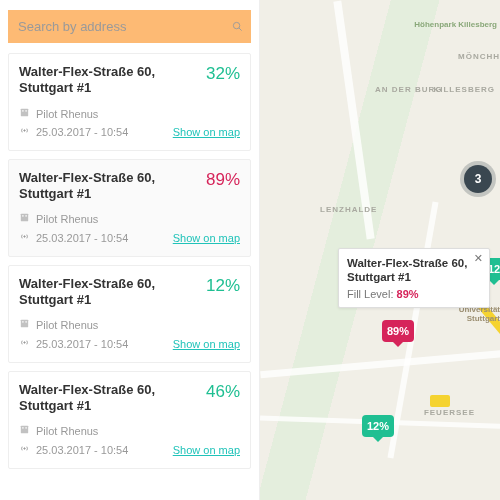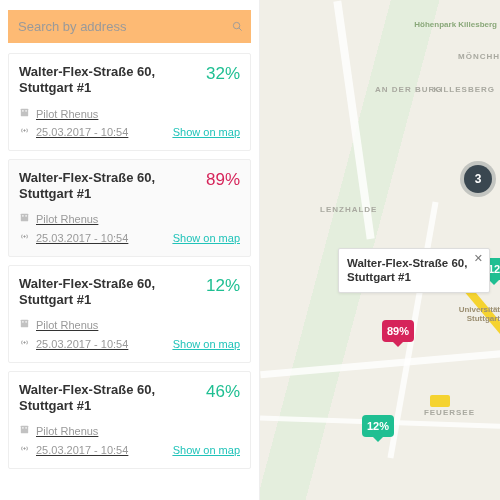--- a/index.html
+++ b/index.html
@@ -11,21 +11,21 @@
   .search input { width: 100%; padding: 9px 30px 9px 10px; border: none; background: #fdba74; font-size: 13px; color: #555; outline: none; }
   .search input::placeholder { color: #9a9a9a; }
   .search .s-icon { position: absolute; right: 8px; top: 50%; transform: translateY(-50%); color: #999; }
   .card { border: 1px solid #eee; border-radius: 2px; padding: 10px 10px 8px 10px; margin-bottom: 8px; background: #fff; }
   .card.alt { background: #fafafa; }
   .card-top { display: flex; justify-content: space-between; align-items: flex-start; gap: 6px; }
   .addr { font-size: 13px; font-weight: 600; color: #333; line-height: 1.25; }
   .pct { font-size: 17px; font-weight: 500; margin-left: 6px; white-space: nowrap; }
   .pct.green { color: #1fbf92; }
   .pct.red { color: #d6245a; }
-  .meta { margin-top: 8px; text-decoration: underline; }
+  .meta { margin-top: 8px; }
   .meta-row { display: flex; justify-content: space-between; align-items: center; font-size: 11px; color: #999; line-height: 1.7; }
   .meta-left { display: flex; align-items: center; gap: 6px; }
   .link { color: #20c3b9; text-decoration: underline; font-size: 11px; cursor: pointer; }
   .ic { width: 11px; height: 11px; display:inline-block; color:#999; }
 
   .map { flex: 1; position: relative; background:
     linear-gradient(105deg, #f1efe7 0%, #f1efe7 35%, #e4eedd 35%, #e4eedd 48%, #f1efe7 48%, #f1efe7 100%);
     overflow: hidden; }
   .map .road { position: absolute; background: #fff; opacity: 0.8; }
   .nbh { position: absolute; font-size: 8px; letter-spacing: 1px; color: #a9a9a0; font-weight: 600; }
@@ -199,15 +199,19 @@
 
     <div class="cluster" style="top:165px; right:8px;">3</div>
 
     <div class="marker red" style="top:320px; left:122px;">89%</div>
     <div class="marker green" style="top:415px; left:102px;">12%</div>
     <div class="marker green" style="top:258px; right:-10px;">12</div>
 
     <div class="info" style="top:248px; left:78px;">
       <span class="close">✕</span>
       <div class="iaddr">Walter-Flex-Straße 60, Stuttgart #1</div>
+      <div class="fill">
+        <span>Fill Level:</span>
+        <span class="fval red">89%</span>
+      </div>
     </div>
   </div>
 </div>
 
 </body></html>

